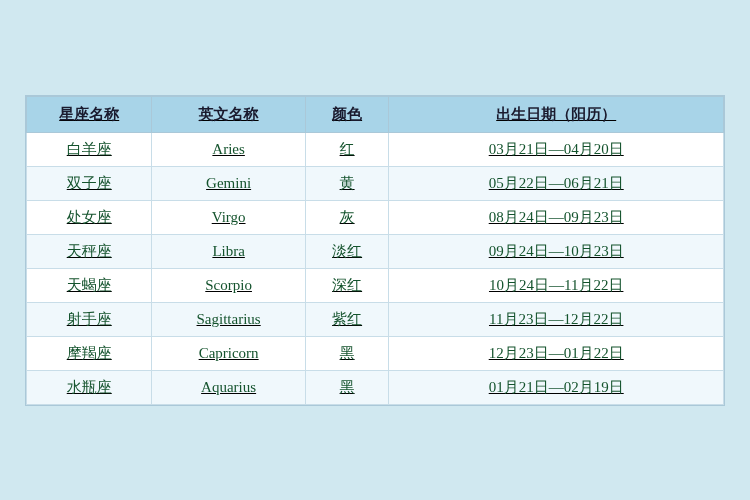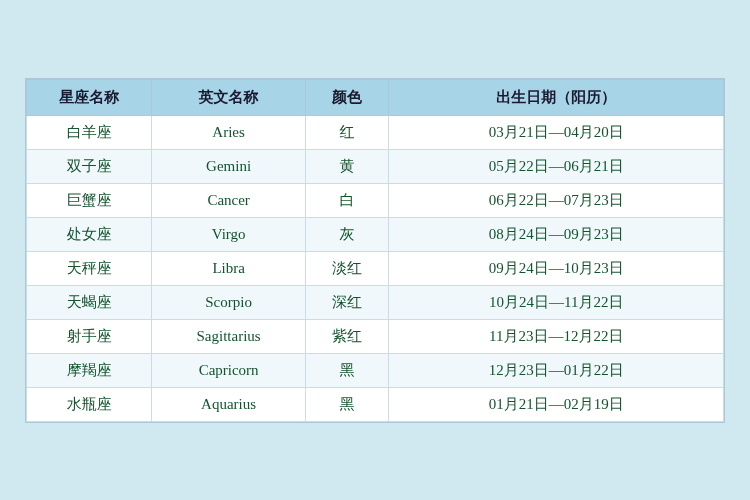--- a/index.html
+++ b/index.html
@@ -14,20 +14,21 @@
       font-size: 15px;
     }
     .table-wrapper {
       background: #fff;
       border: 1px solid #aac8d8;
       width: 700px;
     }
     table {
       width: 100%;
       border-collapse: collapse;
+      text-decoration: underline;
     }
     thead tr {
       background-color: #a8d4e8;
     }
     thead th {
       padding: 8px 10px;
       border: 1px solid #aac8d8;
       text-align: center;
       font-weight: bold;
       color: #1a1a2e;
@@ -71,26 +72,20 @@
           <td>红</td>
           <td>03月21日—04月20日</td>
         </tr>
         <tr>
           <td>双子座</td>
           <td>Gemini</td>
           <td>黄</td>
           <td>05月22日—06月21日</td>
         </tr>
         <tr>
-          <td>巨蟹座</td>
-          <td>Cancer</td>
-          <td>白</td>
-          <td>06月22日—07月23日</td>
-        </tr>
-        <tr>
           <td>处女座</td>
           <td>Virgo</td>
           <td>灰</td>
           <td>08月24日—09月23日</td>
         </tr>
         <tr>
           <td>天秤座</td>
           <td>Libra</td>
           <td>淡红</td>
           <td>09月24日—10月23日</td>

